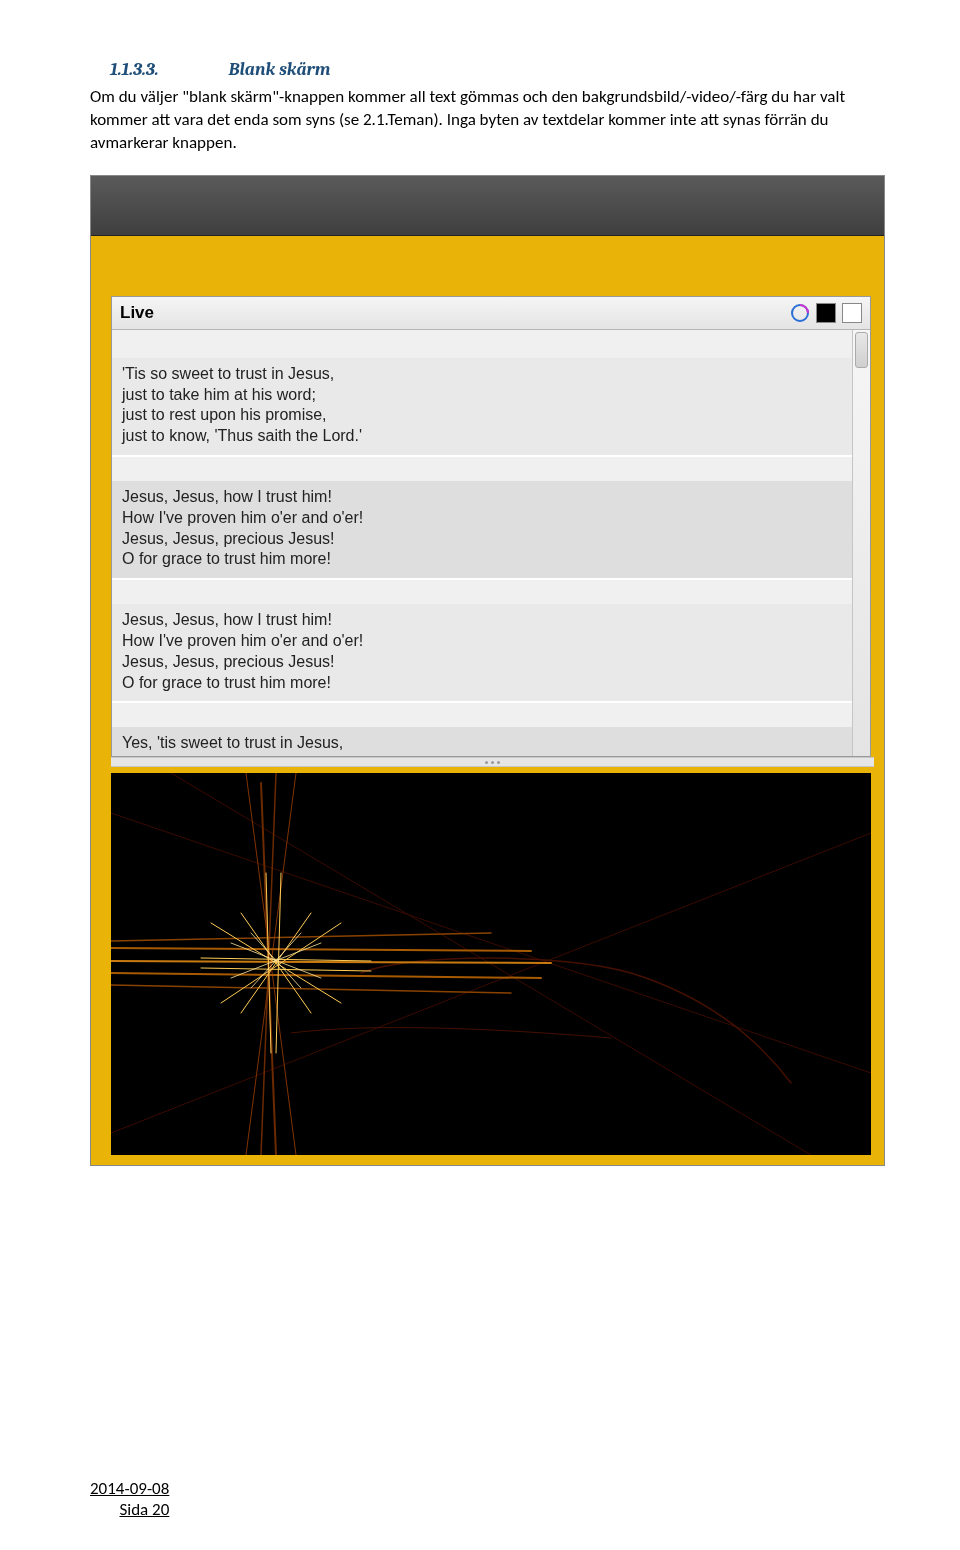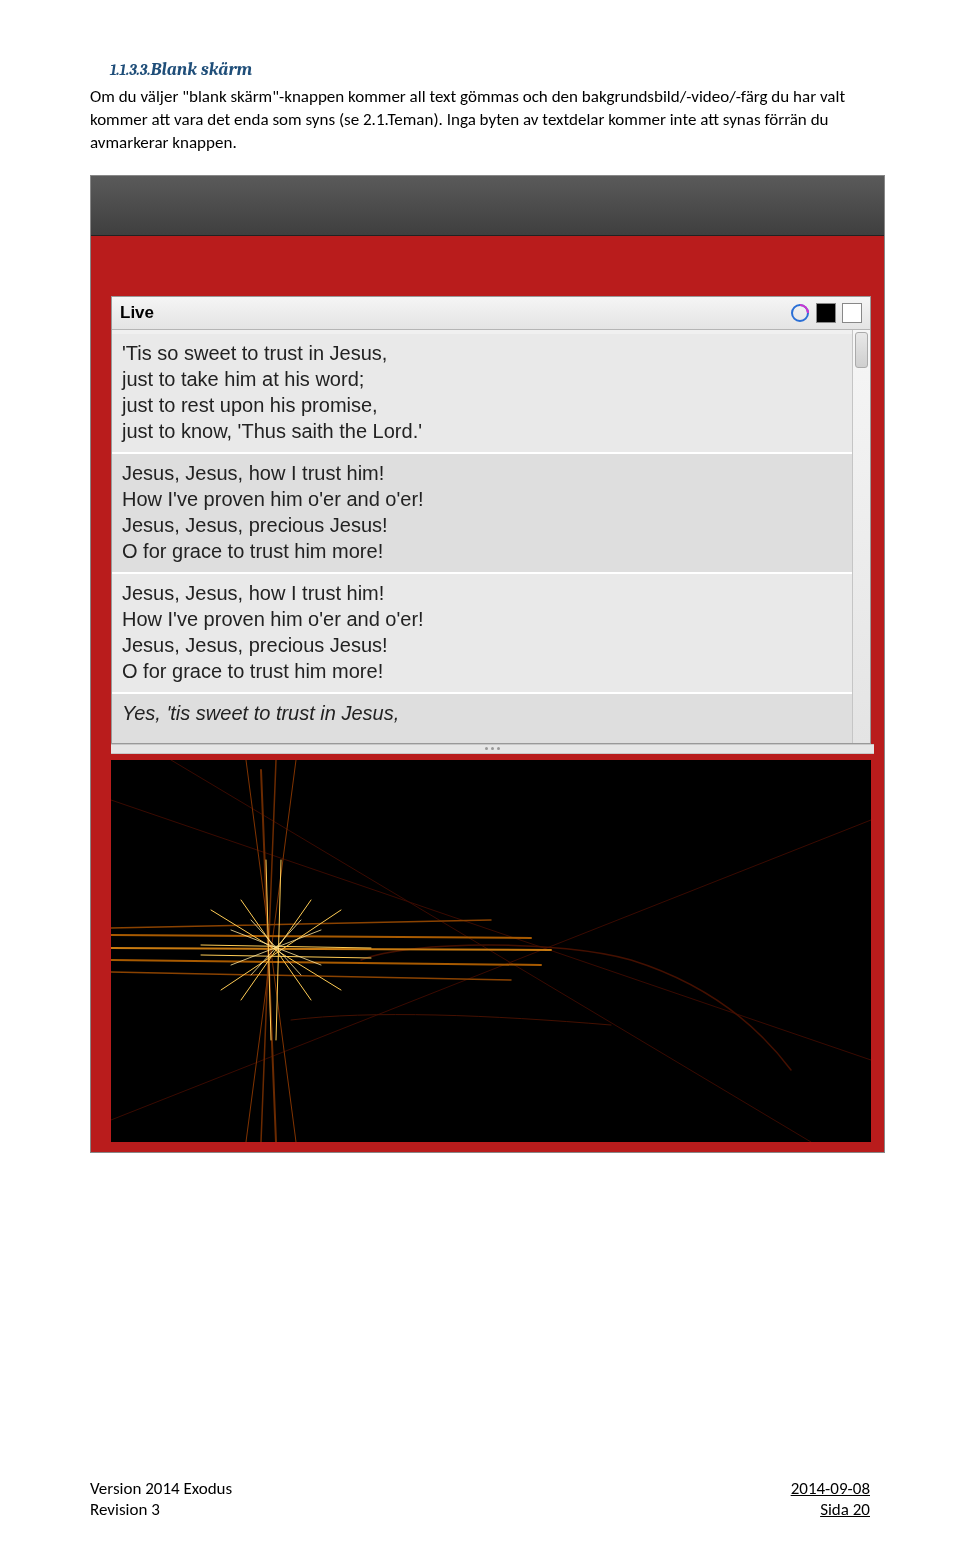--- a/index.html
+++ b/index.html
@@ -6,37 +6,37 @@
   body {
     font-family: Calibri, Arial, sans-serif;
     background: #fff;
     color: #000;
     width: 960px;
     height: 1550px;
     position: relative;
     padding: 30px 90px 50px 90px;
   }
   .heading-row { display: flex; align-items: baseline; margin-bottom: 6px; }
-  .heading-num { color: #1f4e79; font-weight: bold; font-style: italic; font-size: 15px; margin-left: 20px; font-family: Cambria, Georgia, serif;}
+  .heading-num { color: #1f4e79; font-weight: bold; font-style: italic; font-size: 18px; margin-left: 20px; margin-right: 70px; font-family: Cambria, Georgia, serif;}
   .heading-txt { color: #1f4e79; font-weight: bold; font-style: italic; font-size: 18px; font-family: Cambria, Georgia, serif; margin-top: 29px;}
   .para { font-size: 17px; line-height: 1.35; margin-bottom: 20px; }
 
   .app-screenshot {
     width: 795px;
     background: #d0d0d0;
     border: 1px solid #888;
     margin-top: 12px;
   }
   .top-bar {
     height: 60px;
     background: linear-gradient(#5a5a5a,#3f3f3f);
     border-bottom: 1px solid #222;
   }
   .panel-wrap {
-    background: #b91c1c;
+    background: #eab308;
     padding: 60px 10px 10px 20px;
   }
   .live-panel {
     border: 1px solid #999;
     background: #e2e2e2;
     width: 760px;
   }
   .live-header {
     background: linear-gradient(#f5f5f5,#e4e4e4);
     border-bottom: 1px solid #b5b5b5;
@@ -60,28 +60,29 @@
   }
   .scrollbar {
     position: absolute; right:0; top:0; bottom:0; width:18px;
     background: linear-gradient(#f6f6f6,#e4e4e4);
     border-left:1px solid #c5c5c5;
   }
   .scroll-thumb { position:absolute; top:2px; left:2px; right:2px; height:36px; background: linear-gradient(#e8e8e8,#cfcfcf); border:1px solid #aaa; border-radius:3px;} 
   .verse-block {
     padding: 6px 26px 8px 10px;
     font-family: "Segoe UI", Arial, sans-serif;
-    font-size: 20px;
+    font-size: 16px;
     line-height: 1.3;
     color: #222;
     border-bottom: 2px solid #fff;
+    margin-top: 24px;
   }
   .verse-block:nth-child(odd){ background:#e9e9e9; }
   .verse-block:nth-child(even){ background:#dedede; }
-  .verse-block.partial { padding-bottom:17px; border-bottom:none;font-style:italic;}
+  .verse-block.partial { padding-bottom:2px; border-bottom:none;}
   .drag-handle {
     height: 10px; background: #e6e6e6; border-top:1px solid #c8c8c8; border-bottom:1px solid #c8c8c8;
     display:flex; align-items:center; justify-content:center;
     gap:3px;
   }
   .drag-handle span{ width:3px;height:3px;background:#999;border-radius:50%;}
   .preview {
     width: 760px; height: 382px; background:#000;
     margin-top: 6px;
     position: relative;
@@ -180,21 +181,17 @@
             <line x1="190" y1="160" x2="140" y2="215"></line>
           </g>
         </g>
       </svg>
     </div>
 
   </div>
 </div>
 
 <div class="footer">
-  <div class="footer-left">
-    <span>Version 2014 Exodus</span>
-    <span>Revision 3</span>
-  </div>
   <div class="footer-right">
     <span>2014-09-08</span>
     <span>Sida 20</span>
   </div>
 </div>
 
 </body></html>

